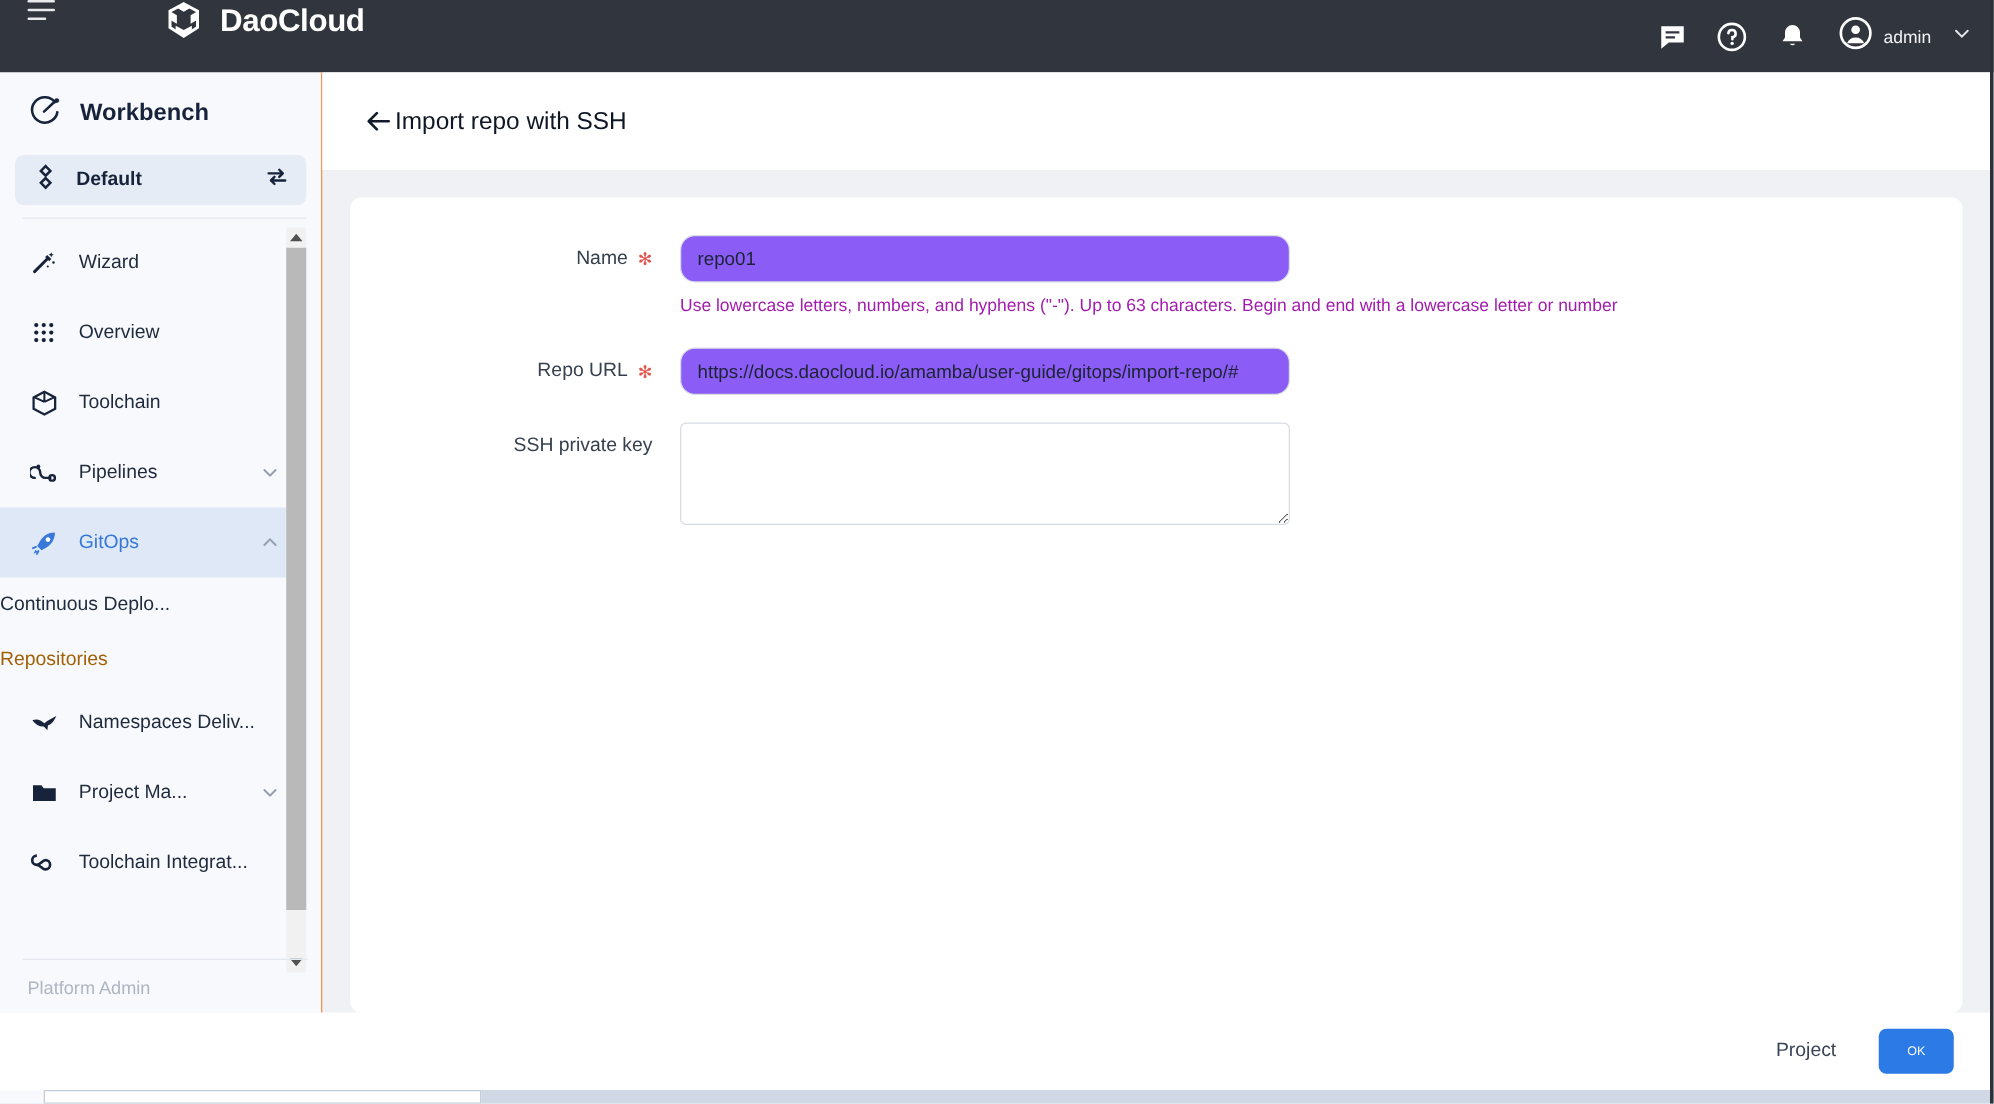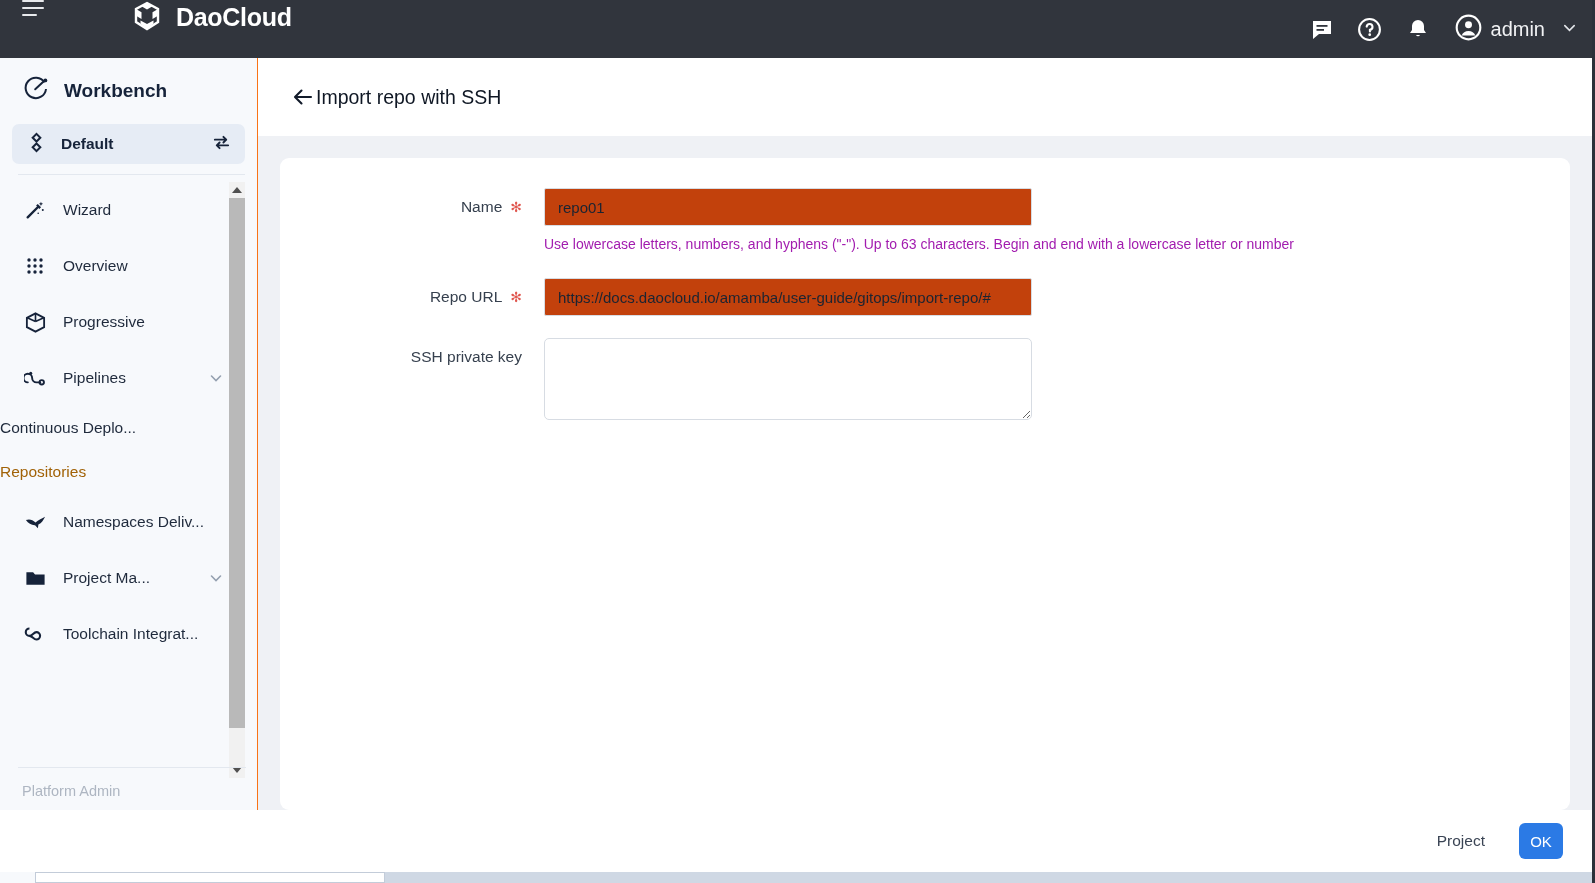--- a/index.html
+++ b/index.html
@@ -39,21 +39,21 @@
     color: #ffffff; font-size: 25px; font-weight: bold; letter-spacing: -0.3px;
   }
 
   .topbar-right {
     position: absolute; right: 18px; top: 0; height: 58px;
     display: flex; align-items: center; gap: 22px;
   }
   .top-icon { width: 26px; height: 26px; display: flex; align-items: center; justify-content: center; cursor: pointer; }
   .top-icon svg { display: block; }
   .user-block { display: flex; align-items: center; gap: 9px; cursor: pointer; margin-left: 2px; }
-  .user-name { color: #f1f2f4; font-size: 20px; }
+  .user-name { color: #f1f2f4; font-size: 14px; }
   .chev-white { margin-left: 8px; }
 
   
   .sidebar {
     position: absolute; left: 0; top: 58px;
     width: 258px; height: 825px;
     background: #f7f9fc;
     border-right: 1px solid #f97316;
   }
   .wb-header {
@@ -141,24 +141,24 @@
   .row { display: flex; align-items: flex-start; margin-bottom: 0; }
   .row-label {
     width: 242px; text-align: right; padding-right: 0;
     font-size: 15.5px; color: #36404e; line-height: 38px;
     display: flex; justify-content: flex-end; align-items: flex-start;
   }
   .req-star { color: #e0564e; font-size: 14px; margin-left: 8px; line-height: 38px; }
   .row-field { margin-left: 22px; }
   .inp {
     width: 488px; height: 38px;
-    border: 1px solid #d7dce3; border-radius: 2px;
+    border: 1px solid #d7dce3; border-radius: 12px;
     padding: 4px 13px; font-size: 15px; color: #1b2432;
     font-family: "Liberation Sans", sans-serif;
-    background: #c2410c; outline: none;
+    background: #8b5cf6; outline: none;
   }
   .hint {
     margin-left: 264px; margin-top: 10px;
     font-size: 14px; color: #a21caf;
   }
   .gap1 { height: 26px; }
   .gap2 { height: 22px; }
   .ta {
     width: 488px; height: 82px;
     border: 1px solid #d7dce3; border-radius: 5px;
@@ -173,22 +173,22 @@
     width: 1595px; height: 62px;
     background: #ffffff;
     display: flex; align-items: center; justify-content: flex-end;
     padding-right: 32px; gap: 28px;
   }
   .btn-cancel {
     font-size: 15.5px; color: #3a4454; background: none; border: none;
     cursor: pointer; font-family: "Liberation Sans", sans-serif; padding: 8px 6px;
   }
   .btn-ok {
-    width: 44px; height: 36px; border-radius: 6px;
-    background: #2b7ae5; color: #fff; font-size: 15px; border: none;
+    width: 60px; height: 36px; border-radius: 6px;
+    background: #2b7ae5; color: #fff; font-size: 10px; border: none;
     cursor: pointer; font-family: "Liberation Sans", sans-serif;
   }
 
   
   .hscroll {
     position: absolute; left: 0; bottom: 0; width: 1595px; height: 11px;
     background: #cfd8e4;
   }
   .hscroll-left { position: absolute; left: 0; top: 0; width: 258px; height: 11px; background: #f7f9fc; }
   .hthumb { position: absolute; left: 35px; top: 0; width: 350px; height: 11px; background: #ffffff; border: 1px solid #c3ccd9; }
@@ -325,39 +325,55 @@
           <span class="nav-text">Overview</span>
         </div>
 
         <div class="nav-item">
           <span class="nav-ico">
             <svg width="23" height="23" viewBox="0 0 24 24">
               <path d="M12 2.5 L21 7.2 L21 16.8 L12 21.5 L3 16.8 L3 7.2 Z" fill="none" stroke="#16233a" stroke-width="1.9"></path>
               <path d="M12 2.5 L12 11 M12 11 L3.4 7 M12 11 L20.6 7" fill="none" stroke="#16233a" stroke-width="1.7"></path>
             </svg>
           </span>
-          <span class="nav-text">Progressive</span>
+          <span class="nav-text">Toolchain</span>
         </div>
 
         <div class="nav-item">
           <span class="nav-ico">
             <svg width="23" height="23" viewBox="0 0 24 24">
               <path d="M4 16 a4.5 4.5 0 0 1 0-9 a4.5 4.5 0 0 1 4.5 4.5 a4.5 4.5 0 0 0 4.5 4.5 h4" fill="none" stroke="#16233a" stroke-width="2" stroke-linecap="round"></path>
               <circle cx="18.5" cy="16" r="2.3" fill="none" stroke="#16233a" stroke-width="2"></circle>
               <circle cx="7" cy="6.5" r="1.6" fill="#16233a"></circle>
             </svg>
           </span>
           <span class="nav-text">Pipelines</span>
           <span class="nav-chev">
             <svg width="16" height="16" viewBox="0 0 16 16">
               <path d="M3.5 6 L8 10.5 L12.5 6" fill="none" stroke="#94a0b0" stroke-width="1.6" stroke-linecap="round"></path>
             </svg>
           </span>
         </div>
 
+        <div class="nav-item active">
+          <span class="nav-ico">
+            <svg width="23" height="23" viewBox="0 0 24 24">
+              <path d="M20.5 3.2 C15.5 3.2 10.8 6 8.2 10.6 L6 14.5 L9.6 18 L13.4 15.8 C18 13.2 20.8 8.4 20.8 3.5 Z" fill="#3878d8"></path>
+              <circle cx="15" cy="9" r="2" fill="#ffffff"></circle>
+              <path d="M3 20.8 L6.5 19.5 L4.6 17.6 Z" fill="#3878d8"></path>
+              <path d="M2.5 16.2 L5 15.2 M5.8 21 L7 18.6" fill="none" stroke="#3878d8" stroke-width="1.6" stroke-linecap="round"></path>
+            </svg>
+          </span>
+          <span class="nav-text">GitOps</span>
+          <span class="nav-chev">
+            <svg width="16" height="16" viewBox="0 0 16 16">
+              <path d="M3.5 10 L8 5.5 L12.5 10" fill="none" stroke="#94a0b0" stroke-width="1.6" stroke-linecap="round"></path>
+            </svg>
+          </span>
+        </div>
 
         <div class="nav-sub">
           <span>Continuous Deplo...</span>
         </div>
         <div class="nav-sub current">
           <span>Repositories</span>
         </div>
 
         <div class="nav-item">
           <span class="nav-ico">

